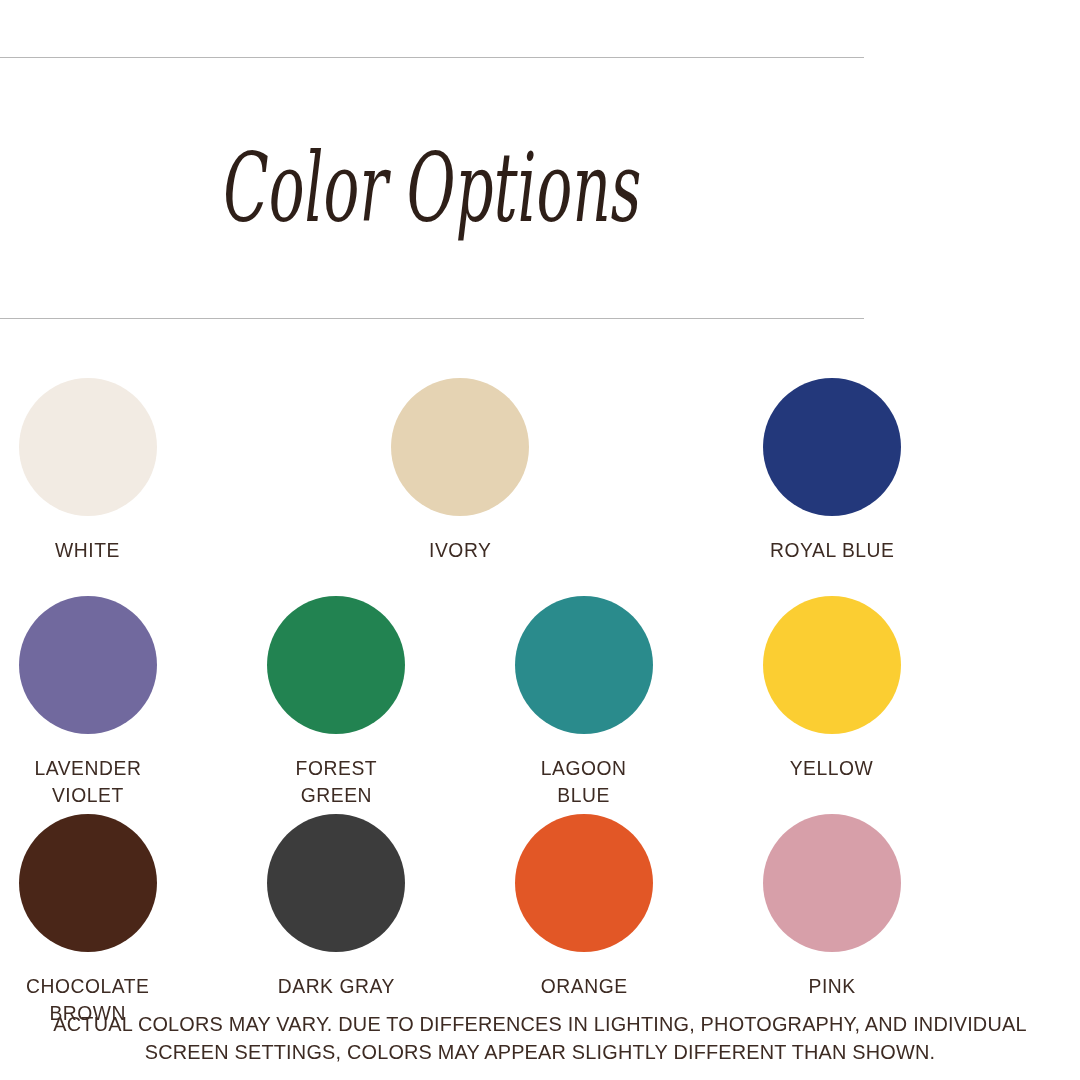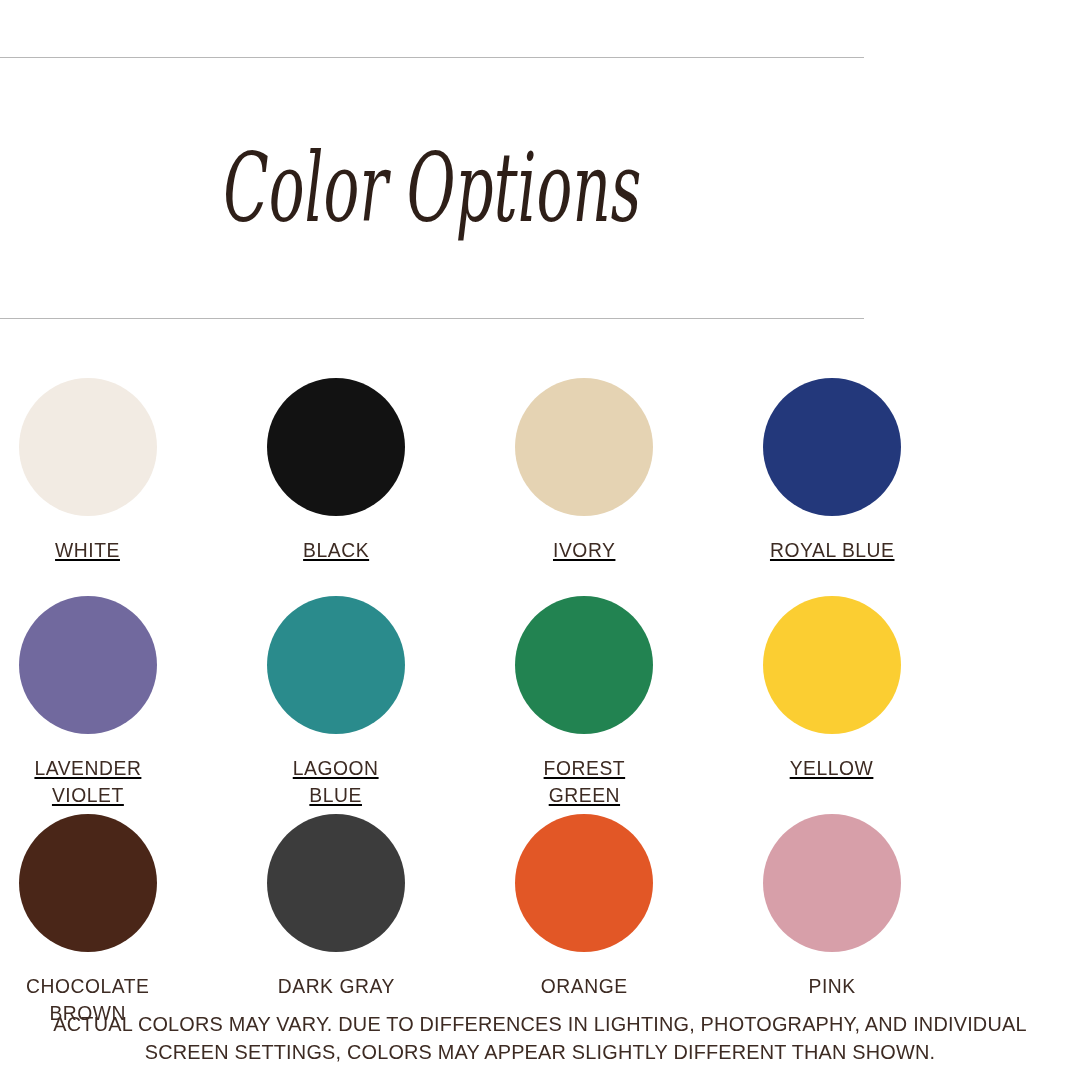--- a/index.html
+++ b/index.html
@@ -59,21 +59,21 @@
     margin-top: 26px;
     display: flex;
     flex-direction: column;
   }
   .row {
     display: flex;
     justify-content: space-between;
     align-items: flex-start;
     width: 920px;
   }
-  .row-1, .row-2 { height: 218px; text-decoration: underline; }
+  .row-1, .row-2 { height: 218px; }
   .row-3 { height: 215px; }
 
   .swatch-cell {
     width: 176px;
     display: flex;
     flex-direction: column;
     align-items: center;
   }
   .dot {
     width: 138px;
@@ -127,48 +127,44 @@
   <div class="rule rule-bottom" style="background: rgb(184, 184, 184);"></div>
 
   <div class="grid">
 
     <div class="row row-1">
       <div class="swatch-cell">
         <div class="dot dot-white" style="background: rgb(242, 235, 227);"></div>
         <div class="swatch-label" style="color: rgb(61, 43, 35);">WHITE</div>
       </div>
       <div class="swatch-cell">
-        <div class="dot" style="background: rgb(18, 18, 18);"></div>
-        <div class="swatch-label" style="color: rgb(61, 43, 35);">BLACK</div>
-      </div>
-      <div class="swatch-cell">
         <div class="dot" style="background: rgb(229, 211, 179);"></div>
         <div class="swatch-label" style="color: rgb(61, 43, 35);">IVORY</div>
       </div>
       <div class="swatch-cell">
         <div class="dot" style="background: rgb(35, 56, 123);"></div>
         <div class="swatch-label" style="color: rgb(61, 43, 35);">ROYAL BLUE</div>
       </div>
     </div>
 
     <div class="row row-2">
       <div class="swatch-cell">
         <div class="dot" style="background: rgb(113, 105, 158);"></div>
         <div class="swatch-label" style="color: rgb(61, 43, 35);">LAVENDER
 VIOLET</div>
       </div>
       <div class="swatch-cell">
+        <div class="dot" style="background: rgb(34, 131, 81);"></div>
+        <div class="swatch-label" style="color: rgb(61, 43, 35);">FOREST
+GREEN</div>
+      </div>
+      <div class="swatch-cell">
         <div class="dot" style="background: rgb(42, 139, 140);"></div>
         <div class="swatch-label" style="color: rgb(61, 43, 35);">LAGOON
 BLUE</div>
-      </div>
-      <div class="swatch-cell">
-        <div class="dot" style="background: rgb(34, 131, 81);"></div>
-        <div class="swatch-label" style="color: rgb(61, 43, 35);">FOREST
-GREEN</div>
       </div>
       <div class="swatch-cell">
         <div class="dot" style="background: rgb(251, 206, 50);"></div>
         <div class="swatch-label" style="color: rgb(61, 43, 35);">YELLOW</div>
       </div>
     </div>
 
     <div class="row row-3">
       <div class="swatch-cell">
         <div class="dot" style="background: rgb(74, 38, 24);"></div>

